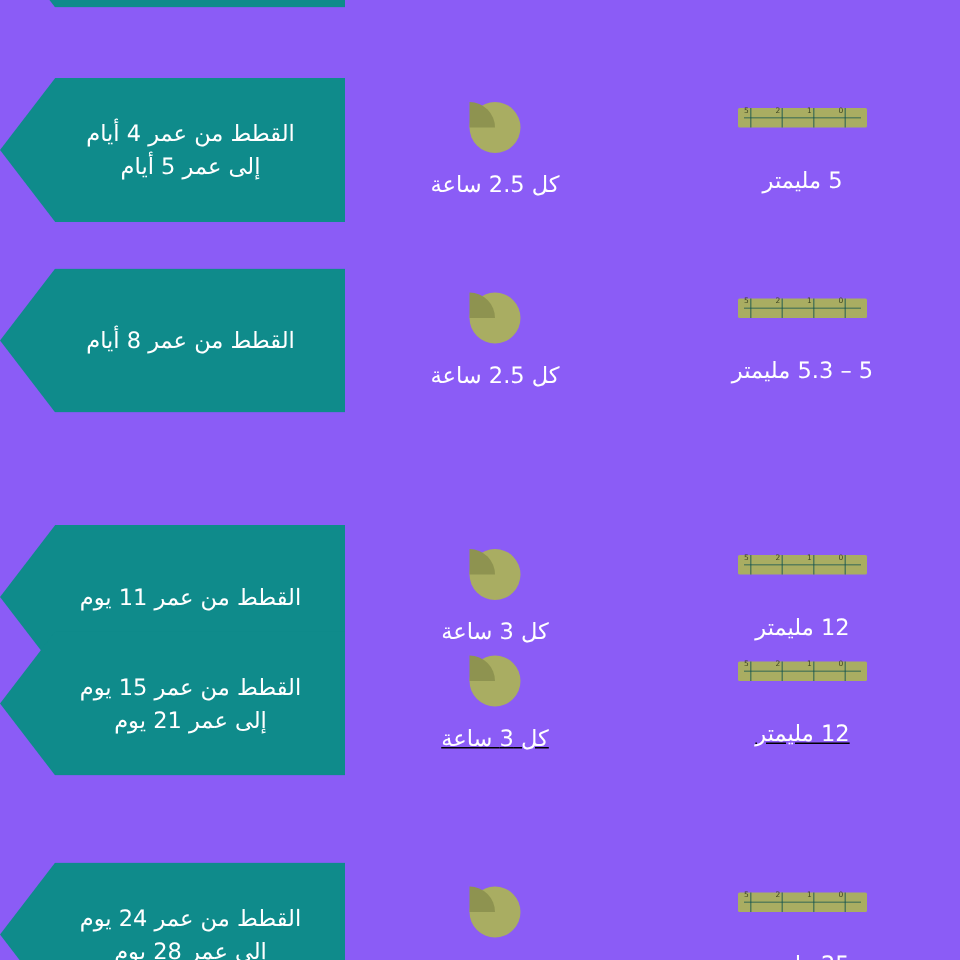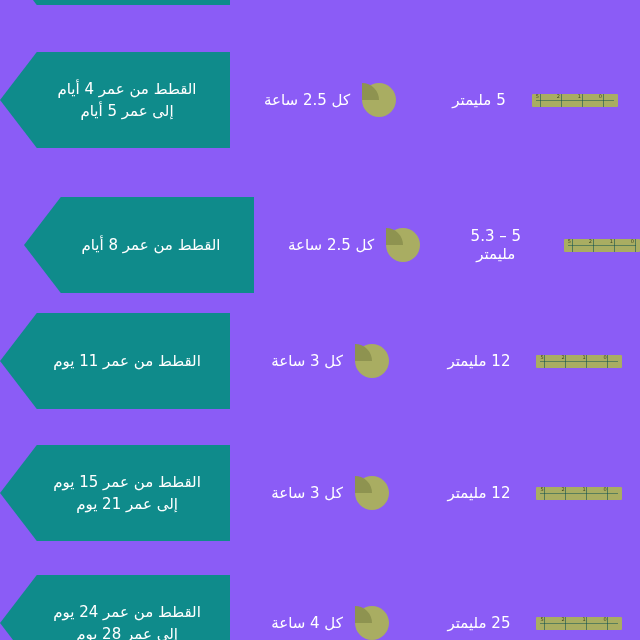--- a/index.html
+++ b/index.html
@@ -47,21 +47,21 @@
     font-size:15px;
     line-height:22px;
     text-align:center;
     padding-right:6px;
     box-sizing:border-box;
   }
   
   .freq{
     flex:0 0 200px;
     height:96px;
-    display:flex;flex-direction:row;
+    display:flex;flex-direction:column;
     align-items:center;justify-content:center;
     gap:12px;
   }
   .pie{
     width:34px;height:34px;border-radius:50%;
     background:#a9ad62;
     position:relative;
   }
   .pie::after{
     content:"";
@@ -75,21 +75,21 @@
   }
   .freq-label{
     color:#ffffff;
     font-size:15px;
     text-align:center;
   }
   
   .amount{
     flex:1 1 auto;
     height:96px;
-    display:flex;flex-direction:row;
+    display:flex;flex-direction:column;
     align-items:center;justify-content:center;
     gap:26px;
   }
   .ruler{
     width:86px;height:13px;
     background:#a9ad62;
     position:relative;
     border-radius:1px;
   }
   .ruler .tick{
@@ -164,21 +164,21 @@
         <div class="tick" style="left:71px;"></div>
         <div class="num" style="left:4px;">5</div>
         <div class="num" style="left:25px;">2</div>
         <div class="num" style="left:46px;">1</div>
         <div class="num" style="left:67px;">0</div>
       </div>
       <div class="amount-label">5 مليمتر</div>
     </div>
   </div>
 
-  <div class="row" style="top:180px;padding-left:24px;">
+  <div class="row" style="top:162px;">
     <div class="band-wrap">
       <div class="band-inner"></div>
       <div class="band-text">
         <span>القطط من عمر 8 أيام</span>
       </div>
     </div>
     <div class="freq">
       <div class="pie"></div>
       <div class="freq-label">كل 2.5 ساعة</div>
     </div>
@@ -191,21 +191,21 @@
         <div class="tick" style="left:71px;"></div>
         <div class="num" style="left:4px;">5</div>
         <div class="num" style="left:25px;">2</div>
         <div class="num" style="left:46px;">1</div>
         <div class="num" style="left:67px;">0</div>
       </div>
       <div class="amount-label">5 – 5.3 مليمتر</div>
     </div>
   </div>
 
-  <div class="row" style="top:296px;">
+  <div class="row" style="top:316px;align-items:flex-end;">
     <div class="band-wrap">
       <div class="band-inner"></div>
       <div class="band-text">
         <span>القطط من عمر 11 يوم</span>
       </div>
     </div>
     <div class="freq">
       <div class="pie"></div>
       <div class="freq-label">كل 3 ساعة</div>
     </div>
@@ -218,21 +218,21 @@
         <div class="tick" style="left:71px;"></div>
         <div class="num" style="left:4px;">5</div>
         <div class="num" style="left:25px;">2</div>
         <div class="num" style="left:46px;">1</div>
         <div class="num" style="left:67px;">0</div>
       </div>
       <div class="amount-label">12 مليمتر</div>
     </div>
   </div>
 
-  <div class="row" style="top:428px;">
+  <div class="row" style="top:404px;text-decoration:underline;">
     <div class="band-wrap">
       <div class="band-inner"></div>
       <div class="band-text">
         <span>القطط من عمر 15 يوم</span>
         <span>إلى عمر 21 يوم</span>
       </div>
     </div>
     <div class="freq">
       <div class="pie"></div>
       <div class="freq-label">كل 3 ساعة</div>

